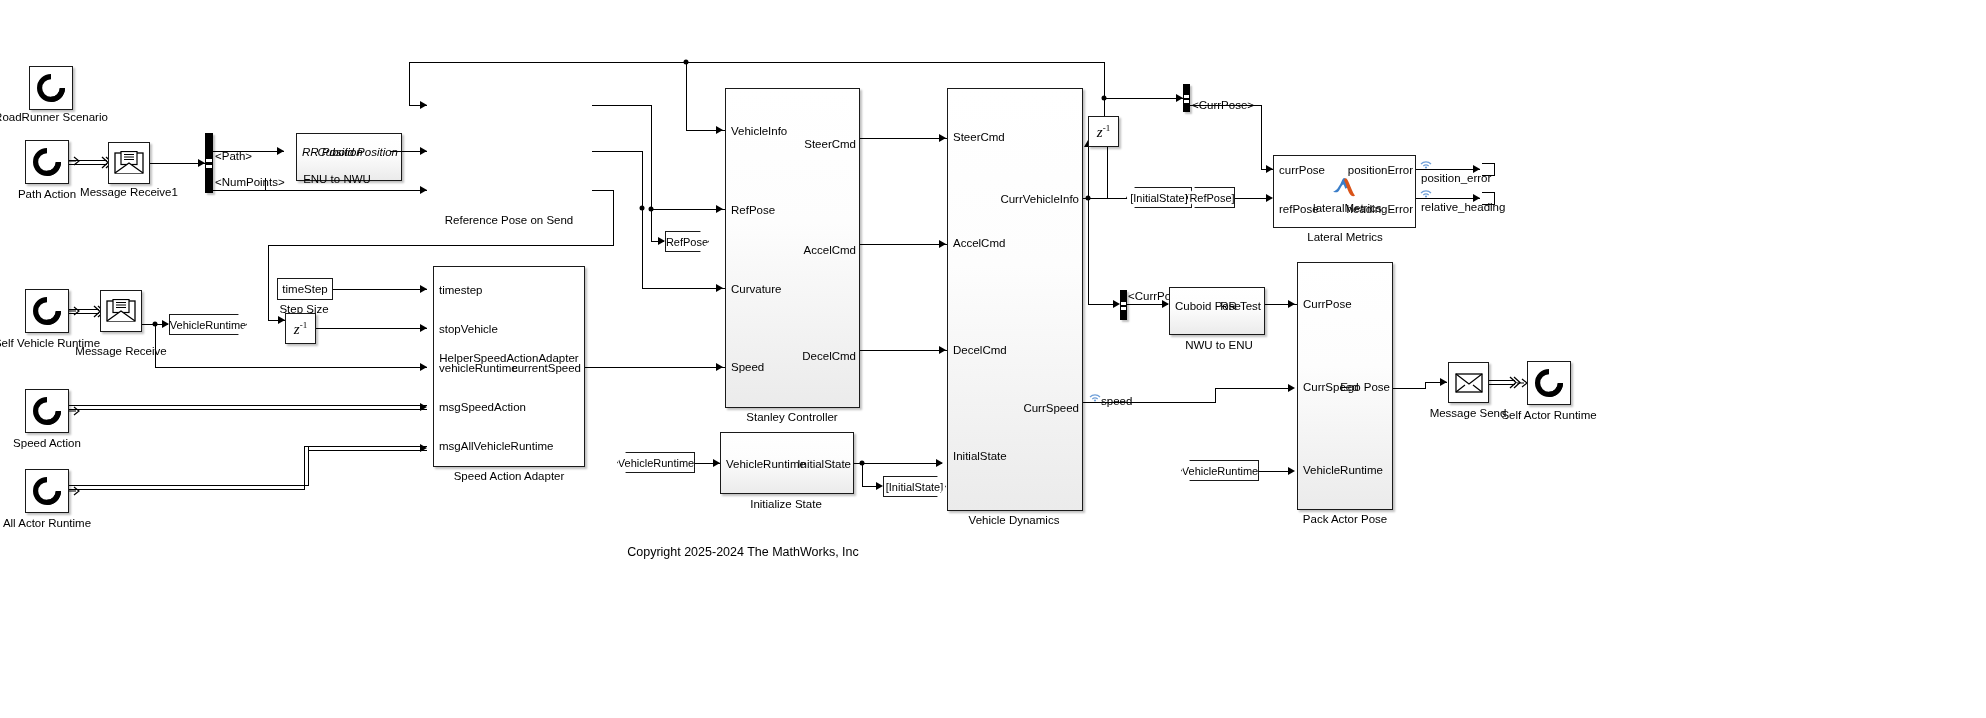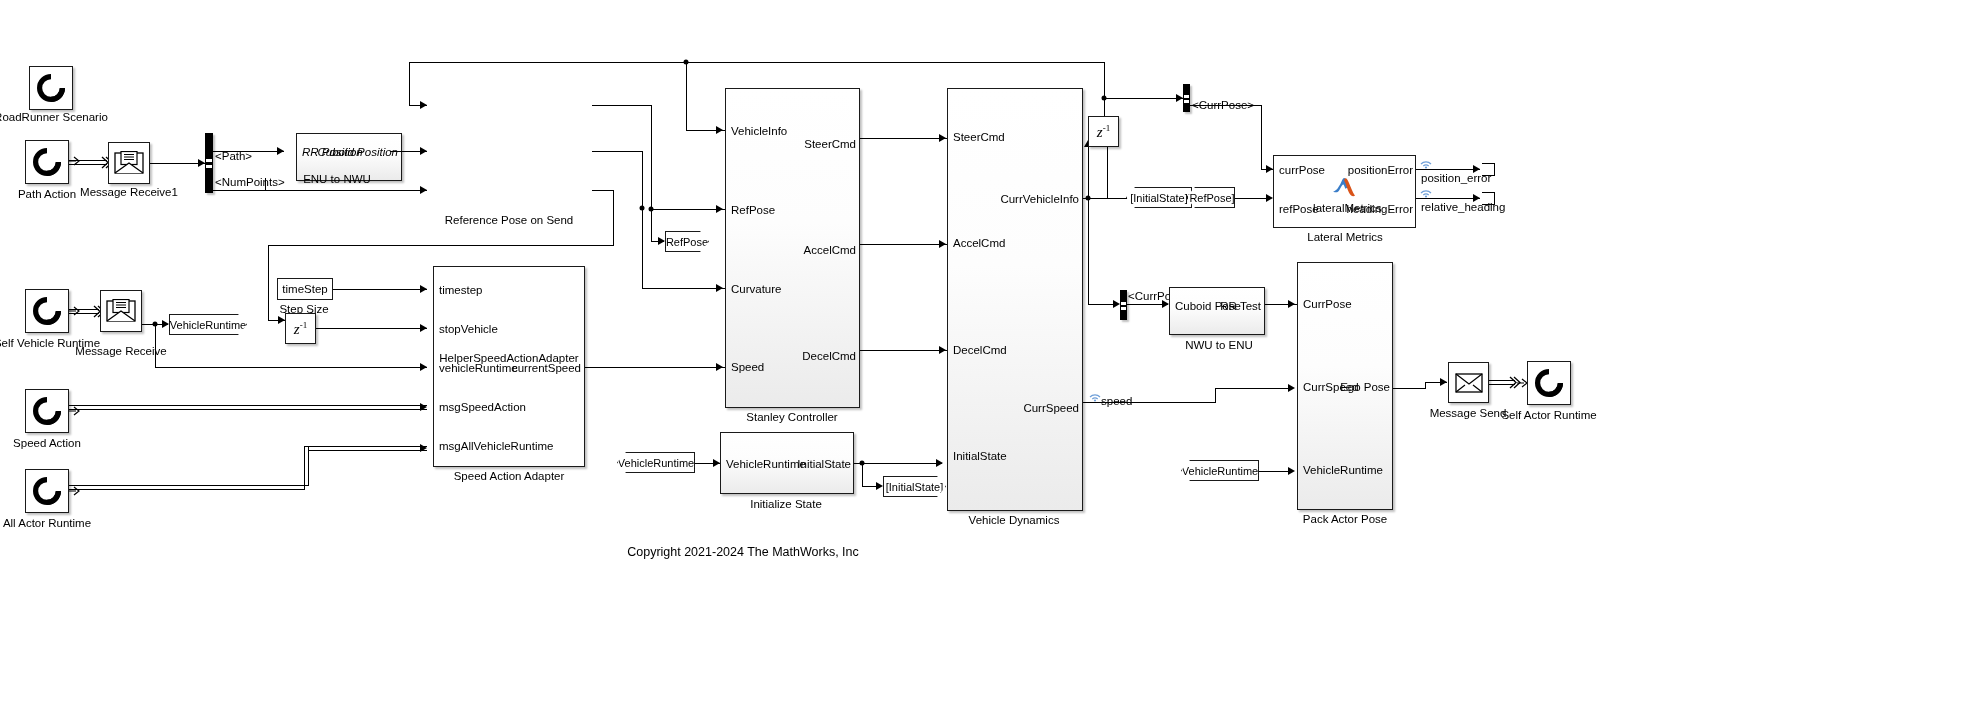--- a/index.html
+++ b/index.html
@@ -498,15 +498,15 @@
   <div class="blkname" style="left:786px;top:498px;">Initialize State</div>
 
   <div class="wire h" style="left:854px;top:463px;width:88px;"></div>
   <div class="dot" style="left:862px;top:463px;"></div>
   <div class="arrow" style="left:936px;top:463px;"></div>
   <div class="wire v" style="left:862px;top:463px;height:24px;"></div>
   <div class="wire h" style="left:862px;top:486px;width:19px;"></div>
   <div class="arrow" style="left:876px;top:486px;"></div>
   <div class="tag" style="left:883px;top:476px;width:63px;height:21px;">[InitialState]</div>
 
-  <div id="copyright" style="left:743px;top:545px;">Copyright 2021-2024 The MathWorks, Inc</div>
+  <div id="copyright" style="left:743px;top:545px;">Copyright 2025-2024 The MathWorks, Inc</div>
 
 </div>
 
 </body></html>

